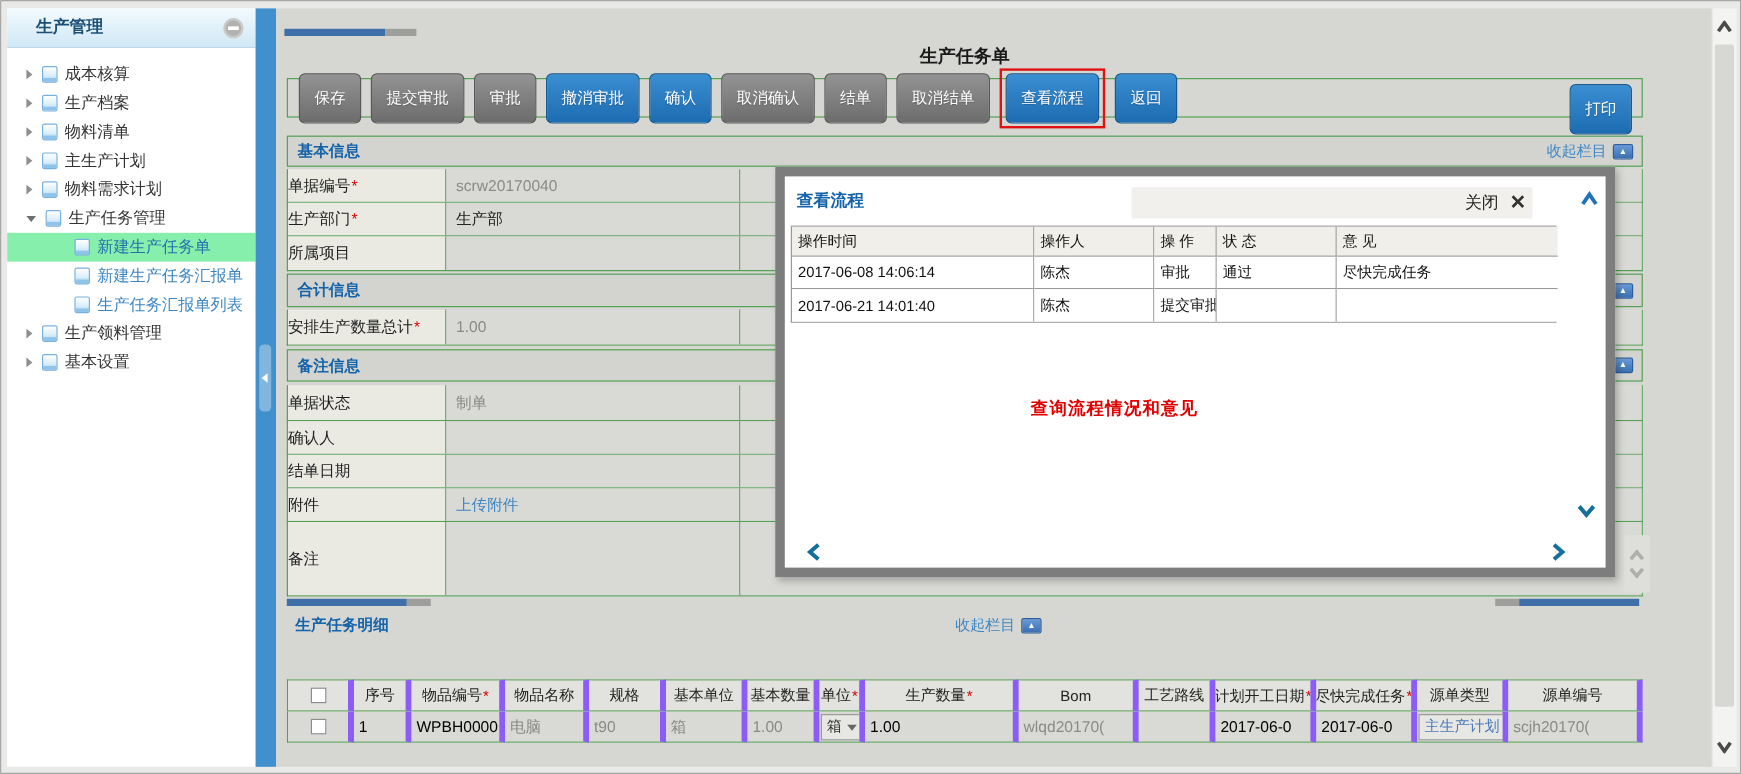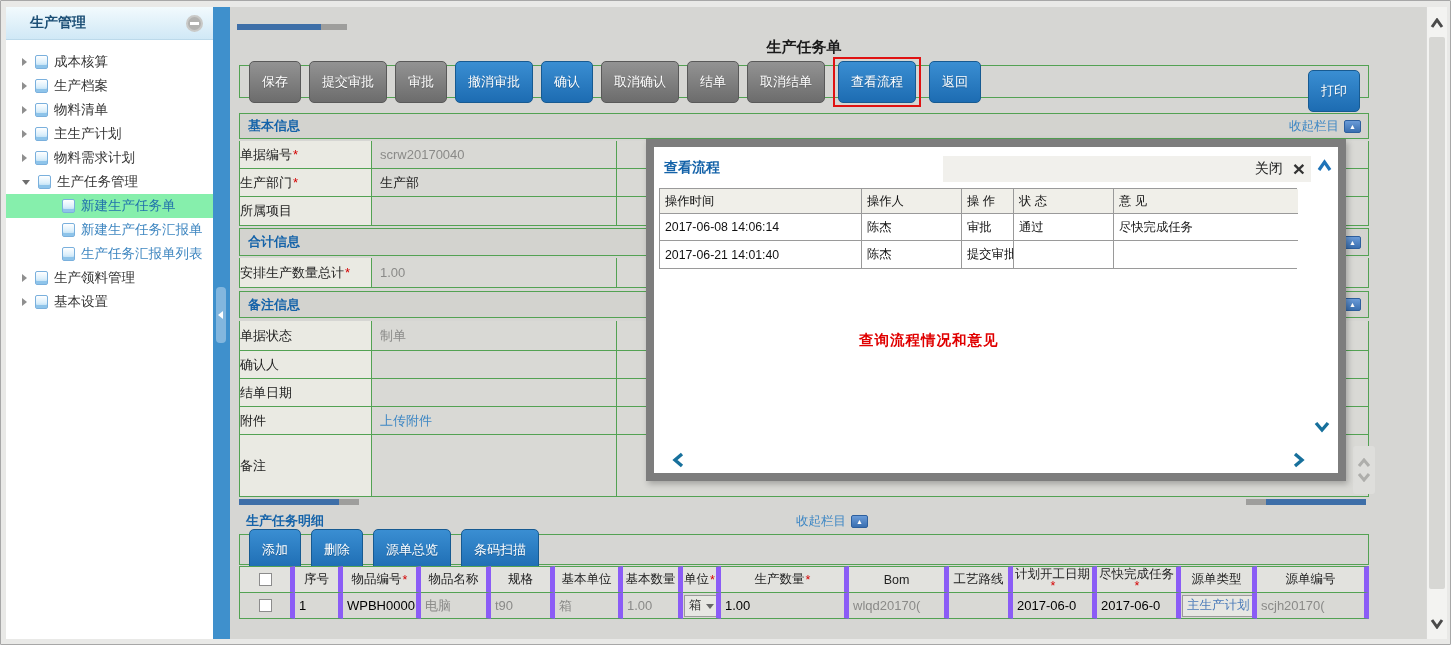--- a/index.html
+++ b/index.html
@@ -85,21 +85,21 @@
   .detail-btns { position: absolute; left: 9px; top: 527px; width: 1130px; height: 31px;
                  display: flex; align-items: center; padding-left: 9px; gap: 10px; }
   .dtable { position: absolute; left: 9px; top: 559px; width: 1130px; overflow: hidden; }
   .dt-row { display: flex; }
   .dt-cell { border-right: 5px solid #8b5cf6; border-bottom: 1px solid #53a253; flex: none;
              display: flex; align-items: center; overflow: hidden; }
   .dt-row .dt-cell:first-child { border-left: 1px solid #53a253; }
   .dt-head .dt-cell { border-top: 1px solid #53a253; background: #e2e2de; height: 27px;
                       justify-content: center; font-size: 12.5px; color: #222; white-space: nowrap; }
   .dt-data .dt-cell { background: #d9d9d5; height: 26px; font-size: 13px; padding-left: 4px; white-space: nowrap; }
-  .hlines { display: flex; flex-direction: column; align-items: center; line-height: 12px; }
+  .hlines { display: flex; flex-direction: row; align-items: center; line-height: 12px; }
   .cb { width: 13px; height: 13px; background: #fff; border: 1px solid #8c8c8c; cursor: pointer; flex: none; }
   .c-center { justify-content: center; padding-left: 0 !important; }
   .magbox { width: 18px; height: 18px; background: #dcdcd8; border: 1px solid #a0a0a0; margin-left: 1px;
             position: relative; flex: none; cursor: pointer; }
   .magbox::before { content: ""; position: absolute; top: 2px; left: 2px; width: 8px; height: 8px;
                     border: 2px solid #6b6b6b; border-radius: 50%; }
   .magbox::after { content: ""; position: absolute; bottom: 2px; right: 3px; width: 6px; height: 2px;
                    background: #6b6b6b; transform: rotate(45deg); }
   .sel { height: 22px; background: #e7e7e3; border: 1px solid #9a9a9a; display: inline-flex; align-items: center;
          padding: 0 4px; font-size: 12.5px; color: #4a7ab8; gap: 4px; cursor: pointer; white-space: nowrap; }
@@ -112,21 +112,21 @@
   .vscroll { position: absolute; left: 1425px; top: 6px; width: 21px; height: 632px; background: #f3f3f1;
              border-left: 1px solid #d8d8d6; }
   .vs-thumb { position: absolute; left: 2px; top: 30px; width: 16px; height: 552px; background: #d7d7d4; border-radius: 2px; }
   .vs-up { position: absolute; left: 3px; top: 8px; cursor: pointer; }
   .vs-down { position: absolute; left: 3px; bottom: 6px; cursor: pointer; }
 
   
   .modal { position: absolute; left: 645px; top: 138px; width: 700px; height: 342px;
            border: 8px solid #7d7d7d; background: #ffffff; z-index: 50; box-shadow: 2px 3px 6px rgba(0,0,0,.25); }
   .m-title { position: absolute; left: 10px; top: 12px; font-size: 14px; font-weight: bold; color: #1563a9; }
-  .m-strip { position: absolute; left: 289px; top: 9px; width: 368px; height: 26px; background: #f1f0ec;
+  .m-strip { position: absolute; left: 289px; top: 9px; width: 334px; height: 26px; background: #f1f0ec;
              display: flex; align-items: center; justify-content: flex-end; gap: 10px; padding-right: 6px; }
   .m-close-label { font-size: 14px; color: #222; cursor: pointer; }
   .m-close-x { font-size: 21px; font-weight: bold; color: #333; line-height: 18px; cursor: pointer; }
   .m-up { position: absolute; left: 663px; top: 12px; cursor: pointer; }
   .m-table { position: absolute; left: 5px; top: 41px; width: 638px; border: 1px solid #9a9a9a; }
   .m-tr { display: flex; }
   .m-td { border-right: 1px solid #9a9a9a; border-bottom: 1px solid #9a9a9a; padding-left: 5px;
           font-size: 12.3px; color: #111; display: flex; align-items: center; overflow: hidden; white-space: nowrap; flex: none; }
   .m-td:last-child { border-right: none; }
   .m-head .m-td { background: #f0efe9; height: 25px; }
@@ -331,26 +331,20 @@
     <div class="hbar gray" style="left:1016px; top:492px; width:20px;"></div>
     <div class="hbar blue" style="left:1036px; top:492px; width:100px;"></div>
 
     <div class="detail-bar">
       <span>生产任务明细</span>
       <span class="collapse-link">
         <span>收起栏目</span>
         <span class="collapse-icon">▲</span>
       </span>
     </div>
-    <div class="detail-btns gbox">
-      <span class="btn blue">添加</span>
-      <span class="btn blue">删除</span>
-      <span class="btn blue">源单总览</span>
-      <span class="btn blue">条码扫描</span>
-    </div>
 
     <div class="dtable">
       <div class="dt-row dt-head">
         <div class="dt-cell c-center" style="width:56px">
             <span class="cb"></span>
           </div>
         <div class="dt-cell" style="width:48px">
             <span>序号</span>
           </div>
         <div class="dt-cell" style="width:78px">

